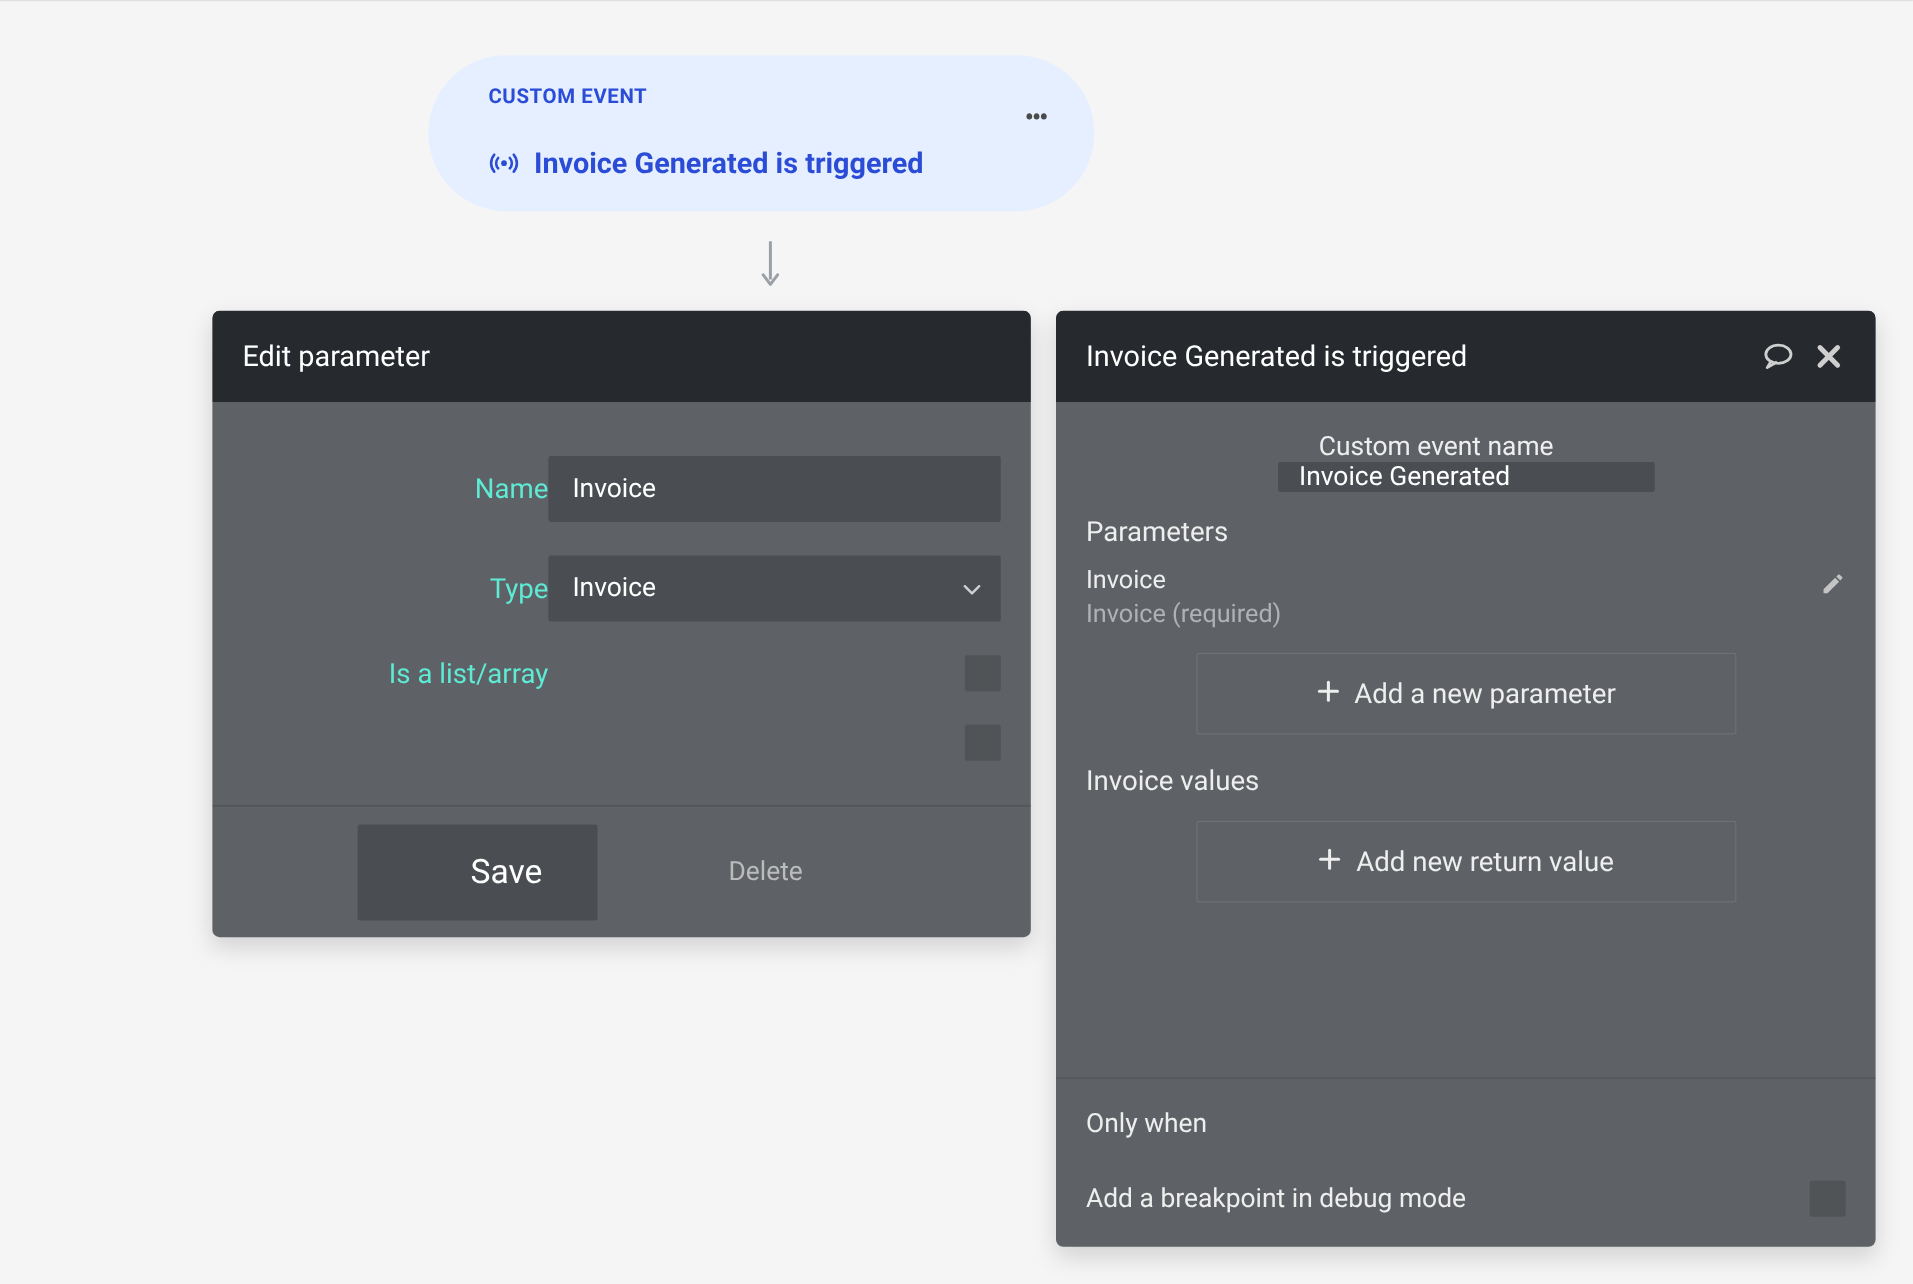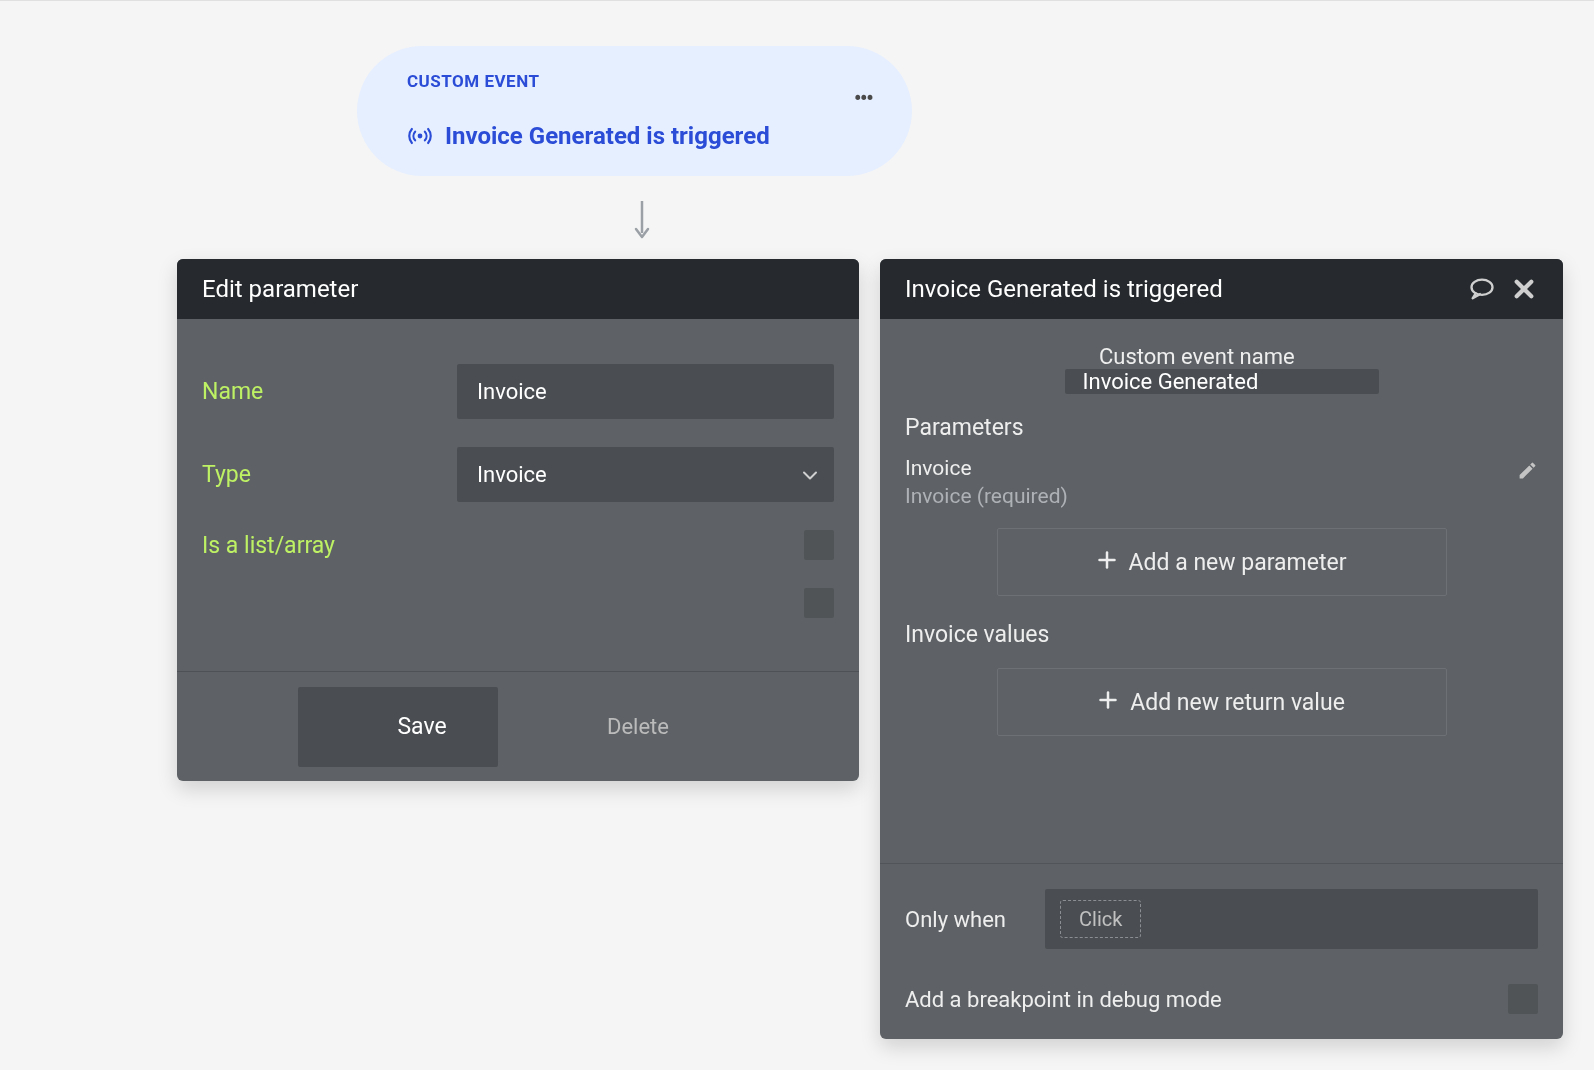--- a/index.html
+++ b/index.html
@@ -87,21 +87,21 @@
       position: absolute;
       background: #5e6266;
       border-radius: 6px;
       box-shadow: 0 8px 20px rgba(0,0,0,.15);
       color: #eee;
       display: flex;
       flex-direction: column;
       overflow: hidden;
     }
     .panel-header {
-      height: 60px;
+      height: 76px;
       background: #262a2e;
       display: flex;
       align-items: center;
       padding: 0 25px;
       font-size: 24px;
       color: #fff;
     }
     .panel-header .spacer { flex: 1; }
     .hdr-icon {
       width: 28px;
@@ -117,23 +117,24 @@
       padding: 25px 25px 0 25px;
       flex: 1;
     }
     .field-row {
       display: flex;
       align-items: center;
       margin: 20px 0 28px 0;
     }
     .field-row.spaced { margin-top: 25px; }
     .field-label {
-      color: #bef264;
+      color: #5eead4;
       font-size: 23px;
       min-width: 255px;
+      text-align: right;
     }
     .text-input {
       background: #4a4e52;
       border: none;
       height: 55px;
       flex: 1;
       color: #fff;
       font-size: 22px;
       padding: 0 20px;
       border-radius: 2px;
@@ -176,21 +177,21 @@
       height: 110px;
       display: flex;
       align-items: center;
       justify-content: center;
       gap: 40px;
     }
     .btn-save {
       background: #4a4e52;
       border: none;
       color: #fff;
-      font-size: 23px;
+      font-size: 28px;
       width: 200px;
       height: 80px;
       cursor: pointer;
       border-radius: 2px;
       padding-left: 48px;
     }
     .btn-delete {
       background: transparent;
       border: none;
       color: #bbb;
@@ -437,23 +438,20 @@
               <line x1="3" y1="12" x2="21" y2="12" stroke="#eee" stroke-width="3" stroke-linecap="round"></line>
             </svg>
         </span>
         <span>Add new return value</span>
       </button>
     </div>
 
     <div class="rp-lower">
       <div class="only-when-row">
         <span class="owlabel">Only when</span>
-        <div class="click-wrap">
-          <span class="click-token">Click</span>
-        </div>
       </div>
       <div class="breakpoint-row">
         <span class="bplabel">Add a breakpoint in debug mode</span>
         <div class="checkbox-box"></div>
       </div>
     </div>
   </div>
 
 </div>
 

